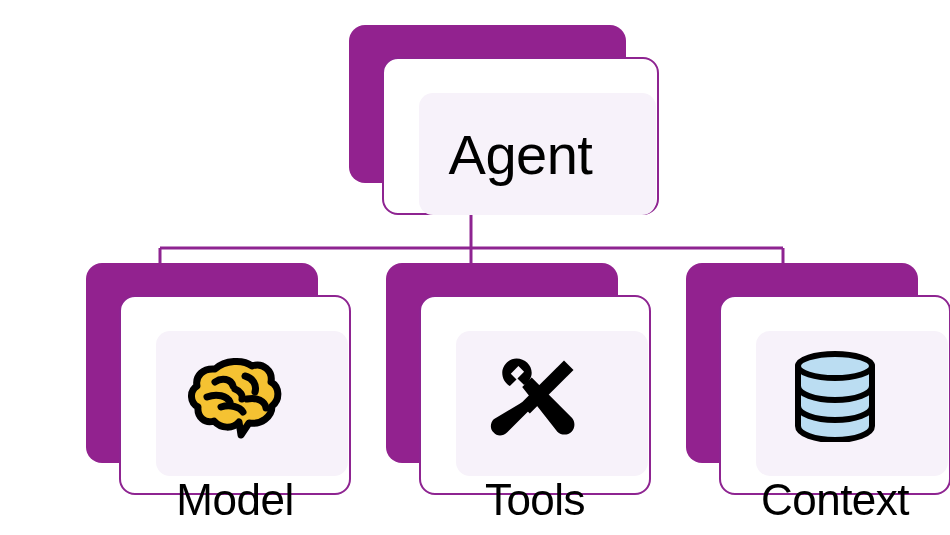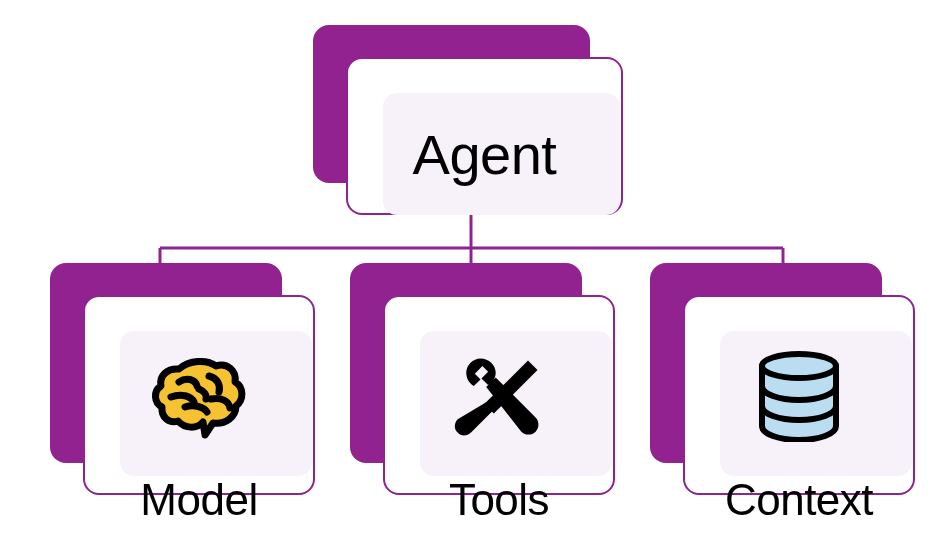--- a/index.html
+++ b/index.html
@@ -26,20 +26,21 @@
     top: 0;
     width: 950px;
     height: 535px;
     z-index: 1;
   }
 
   
   .node {
     position: absolute;
     z-index: 2;
+    margin-left: 36px;
   }
   .shadow-block {
     position: absolute;
     left: 0;
     top: 0;
     border-radius: 16px;
     background: #92228F;
   }
   .card {
     position: absolute;

